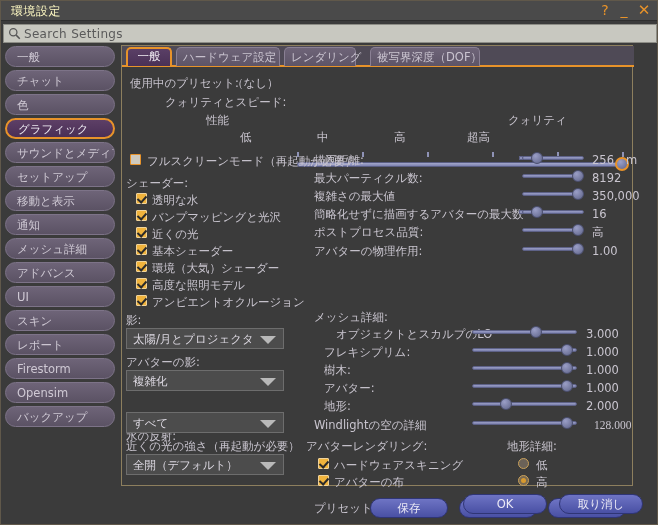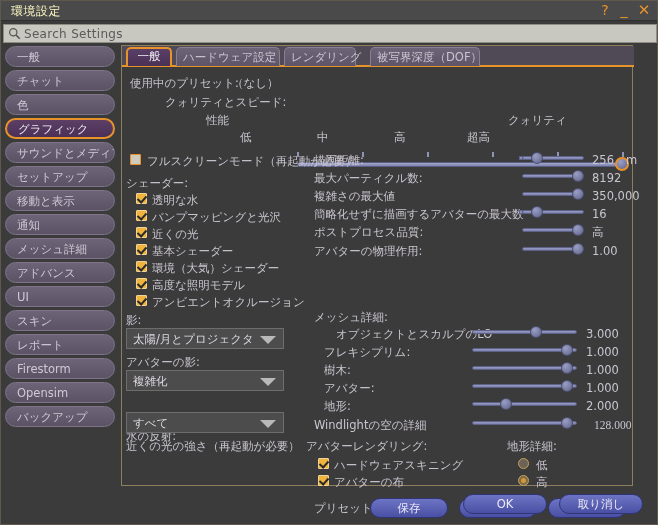--- a/index.html
+++ b/index.html
@@ -328,20 +328,24 @@
       <div class="arrow"></div>
     </div>
 
     <div class="lbl" style="left:4px; top:352px;margin-top:32px;">水の反射:</div>
     <div class="dd" style="left:4px; top:366px; width:158px;">
       <div class="ddtext">すべて</div>
       <div class="arrow"></div>
     </div>
 
     <div class="lbl" style="left:4px; top:394px;">近くの光の強さ（再起動が必要）</div>
+    <div class="dd" style="left:4px; top:408px; width:158px;">
+      <div class="ddtext">全開（デフォルト）</div>
+      <div class="arrow"></div>
+    </div>
 
     <div id="right-sliders">
         <div class="lbl" style="left: 192px; top: 108px;">描画距離:</div>
         <div class="sl" style="left: 400px; top: 106px; width: 62px;">
           <div class="track"></div>
           <div class="cap"></div>
           <div class="knob" style="left:9px"></div>
         </div>
         <div class="val" style="left: 470px; top: 108px;">256</div>
         <div class="val" style="left: 504px; top: 108px;">m</div>

